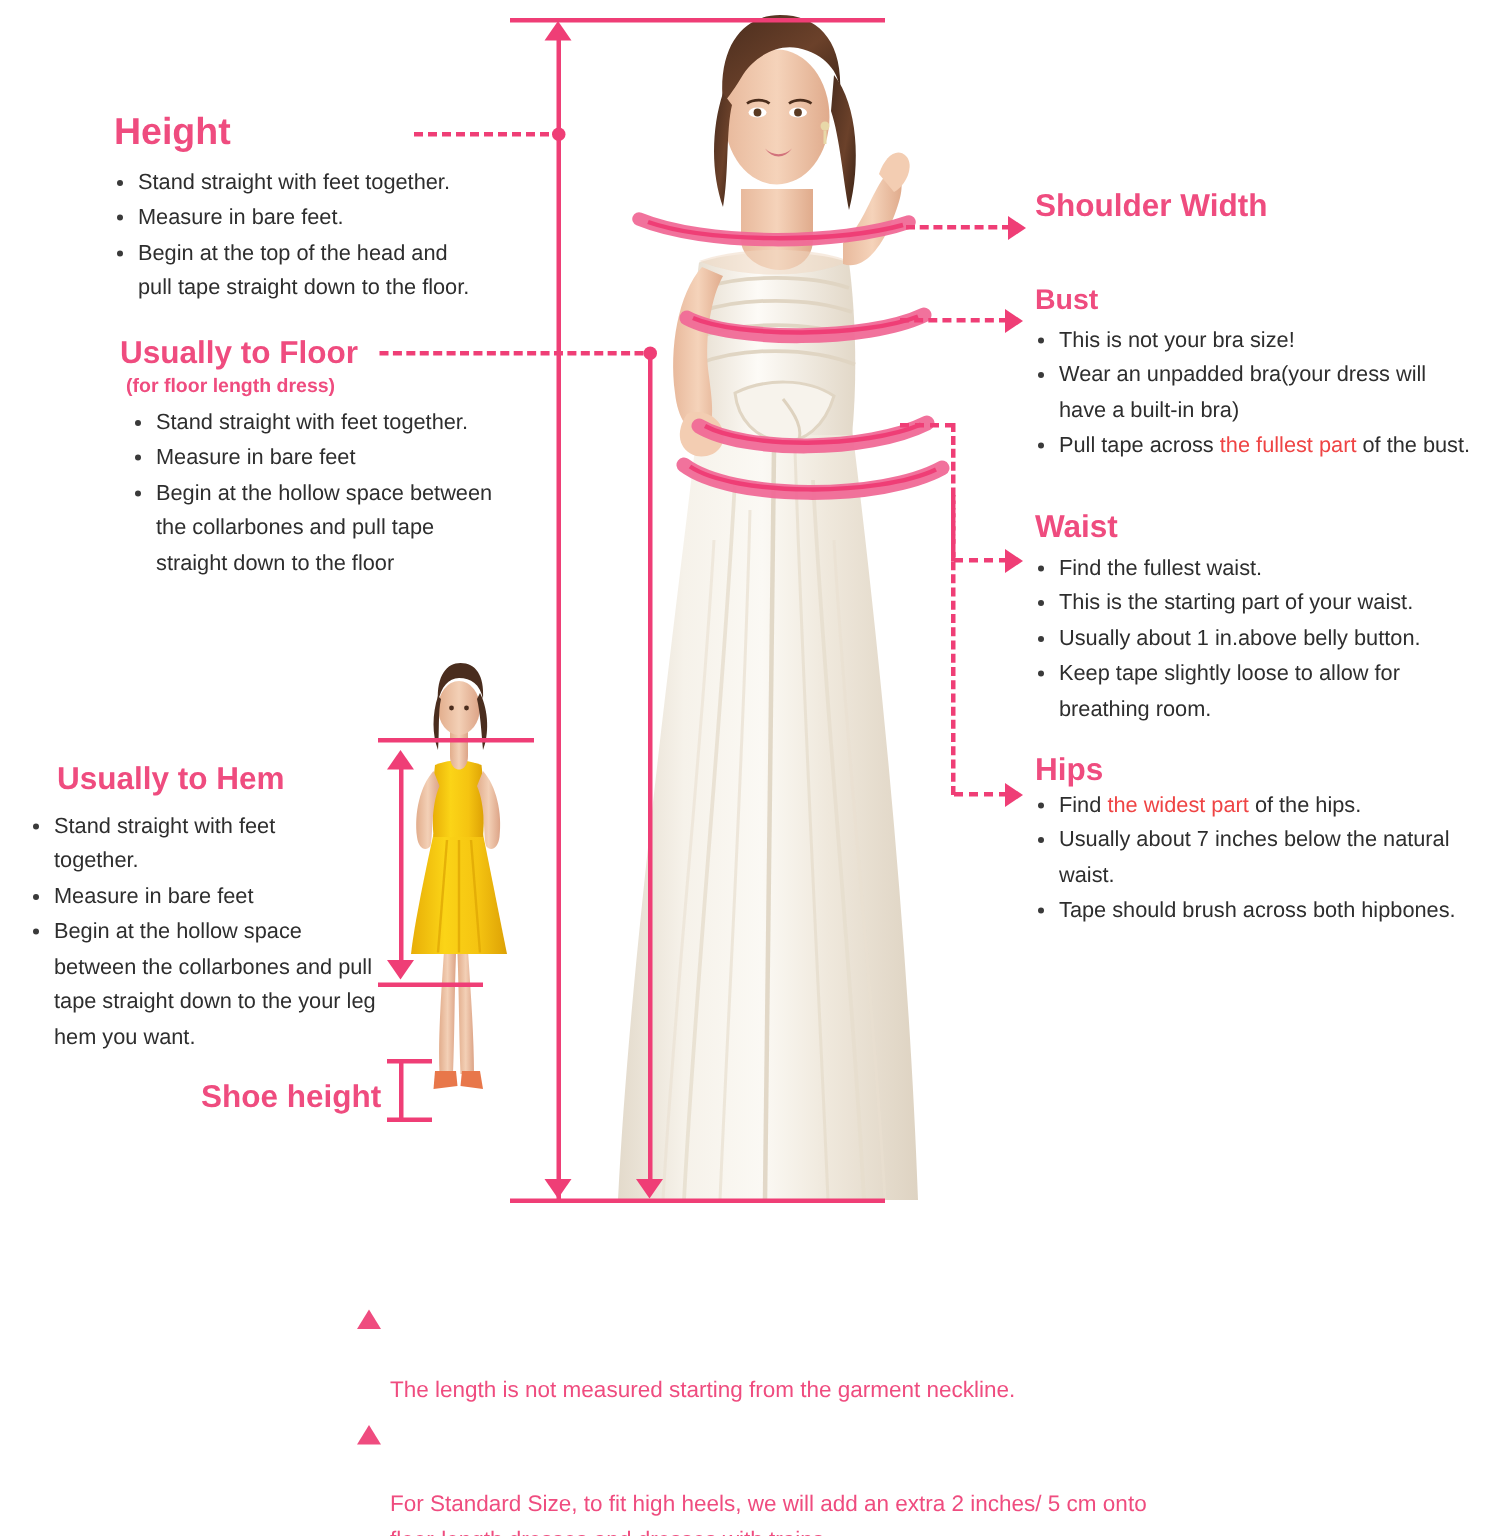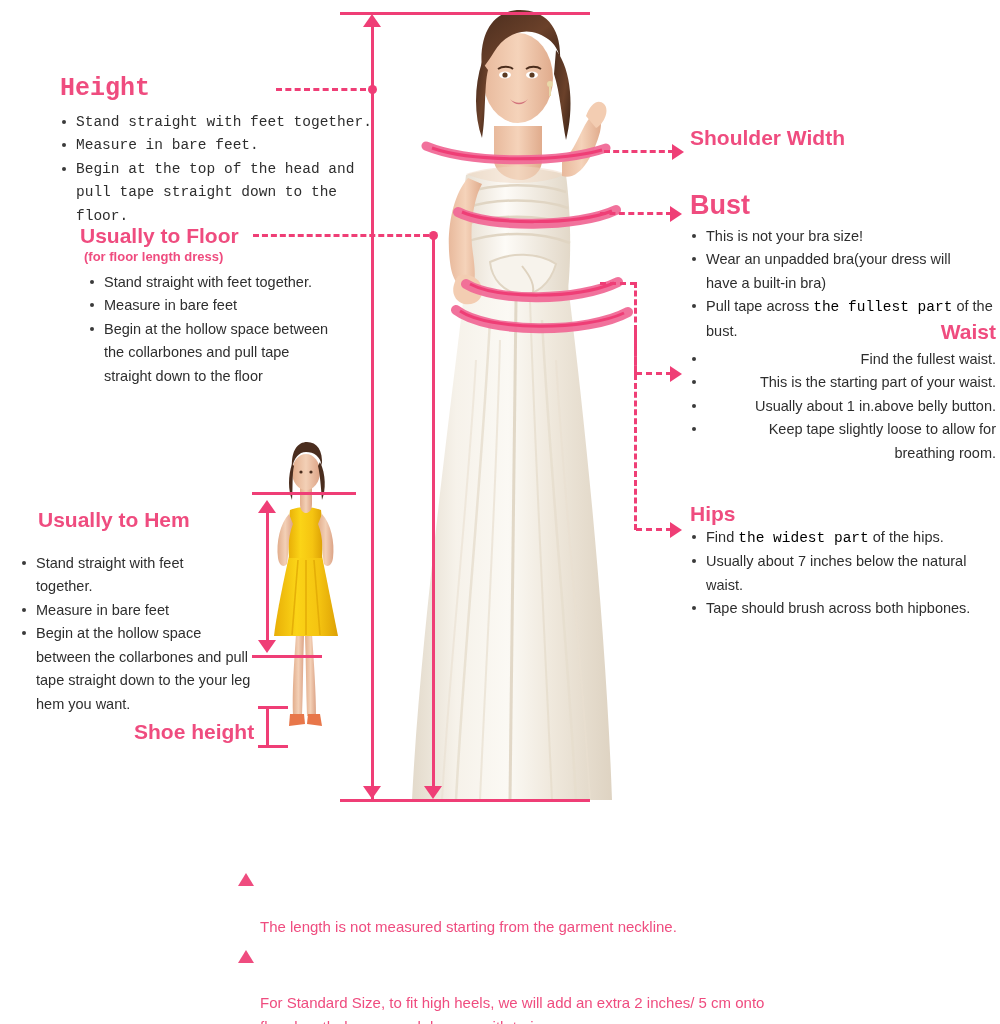--- a/index.html
+++ b/index.html
@@ -29,21 +29,21 @@
     font-weight: bold;
     color: #ef4c7f;
     white-space: nowrap;
   }
   .hd-height      { font-size: 25px; }
   .hd-hollowfloor { font-size: 21px; }
   .hd-sub         { font-size: 13px; color: #ef4c7f; font-weight: bold; }
   .hd-hollowhem   { font-size: 21px; }
   .hd-shoe        { font-size: 21px; }
   .hd-shoulder    { font-size: 21px; }
-  .hd-bust        { font-size: 27px; }
+  .hd-bust        { font-size: 19px; }
   .hd-waist       { font-size: 21px; }
   .hd-hips        { font-size: 21px; }
 
   
   ul.blist {
     list-style: none;
     margin: 0;
     padding: 0;
   }
   ul.blist li {
@@ -57,21 +57,21 @@
   ul.blist li:before {
     content: "";
     position: absolute;
     left: 2px;
     top: 9px;
     width: 4px;
     height: 4px;
     border-radius: 50%;
     background: #3a3a3a;
   }
-  .hl { color: #000000; font-family: Liberation Mono, monospace; }
+  .hl { color: #ef4444; }
   .vline { position: absolute; width: 3px; background: #ef3e76; }
   .hline { position: absolute; height: 3px; background: #ef3e76; }
   .dashh {
     position: absolute;
     height: 0;
     border-top: 3px dashed #ef3e76;
   }
   .dashv {
     position: absolute;
     width: 0;
@@ -317,21 +317,21 @@
 
   <div class="dashv" style="left:634px; top:282px; height:92px;"></div>
   <div class="dashh" style="left:600px; top:282px; width:36px;"></div>
   <div class="dashh" style="left:636px; top:372px; width:36px;"></div>
   <div class="arrow-right" style="left:670px; top:366px;"></div>
 
   <div class="dashv" style="left:634px; top:330px; height:200px;"></div>
   <div class="dashh" style="left:636px; top:528px; width:36px;"></div>
   <div class="arrow-right" style="left:670px; top:522px;"></div>
 
-  <div class="abs" style="left:60px; top:74px; width:320px;font-family:Liberation Mono, monospace;">
+  <div class="abs" style="left:76px; top:74px; width:320px;">
     <div class="hd hd-height">Height</div>
     <ul class="blist" style="margin-top:8px;">
       <li>Stand straight with feet together.</li>
       <li>Measure in bare feet.</li>
       <li>Begin at the top of the head and
 pull tape straight down to the floor.</li>
     </ul>
   </div>
 
   <div class="abs" style="left:60px; top:224px; width:320px;">
@@ -341,21 +341,21 @@
       <li>Stand straight with feet together.</li>
       <li>Measure in bare feet</li>
       <li>Begin at the hollow space between
 the collarbones and pull tape
 straight down to the floor</li>
     </ul>
   </div>
 
   <div class="abs" style="left:20px; top:508px; width:236px;">
     <div class="hd hd-hollowhem" style="padding-left:18px;">Usually to Hem</div>
-    <ul class="blist" style="margin-top:20px;">
+    <ul class="blist" style="margin-top:8px;">
       <li>Stand straight with feet
 together.</li>
       <li>Measure in bare feet</li>
       <li>Begin at the hollow space
 between the collarbones and pull
 tape straight down to the your leg
 hem  you want.</li>
     </ul>
   </div>
 
@@ -370,21 +370,21 @@
   <div class="abs" style="left:690px; top:190px; width:306px;">
     <div class="hd hd-bust">Bust</div>
     <ul class="blist" style="margin-top:4px;">
       <li>This is not your bra size!</li>
       <li>Wear an unpadded bra(your dress will
 have a built-in bra)</li>
       <li><span>Pull tape across </span><span class="hl">the fullest part</span><span> of the bust.</span></li>
     </ul>
   </div>
 
-  <div class="abs" style="left:690px; top:320px; width:306px;text-align:right;">
+  <div class="abs" style="left:690px; top:340px; width:306px;">
     <div class="hd hd-waist">Waist</div>
     <ul class="blist" style="margin-top:4px;">
       <li>Find the fullest waist.</li>
       <li>This is the starting part of your waist.</li>
       <li>Usually about 1 in.above belly button.</li>
       <li>Keep tape slightly loose to allow for
 breathing room.</li>
     </ul>
   </div>
 

